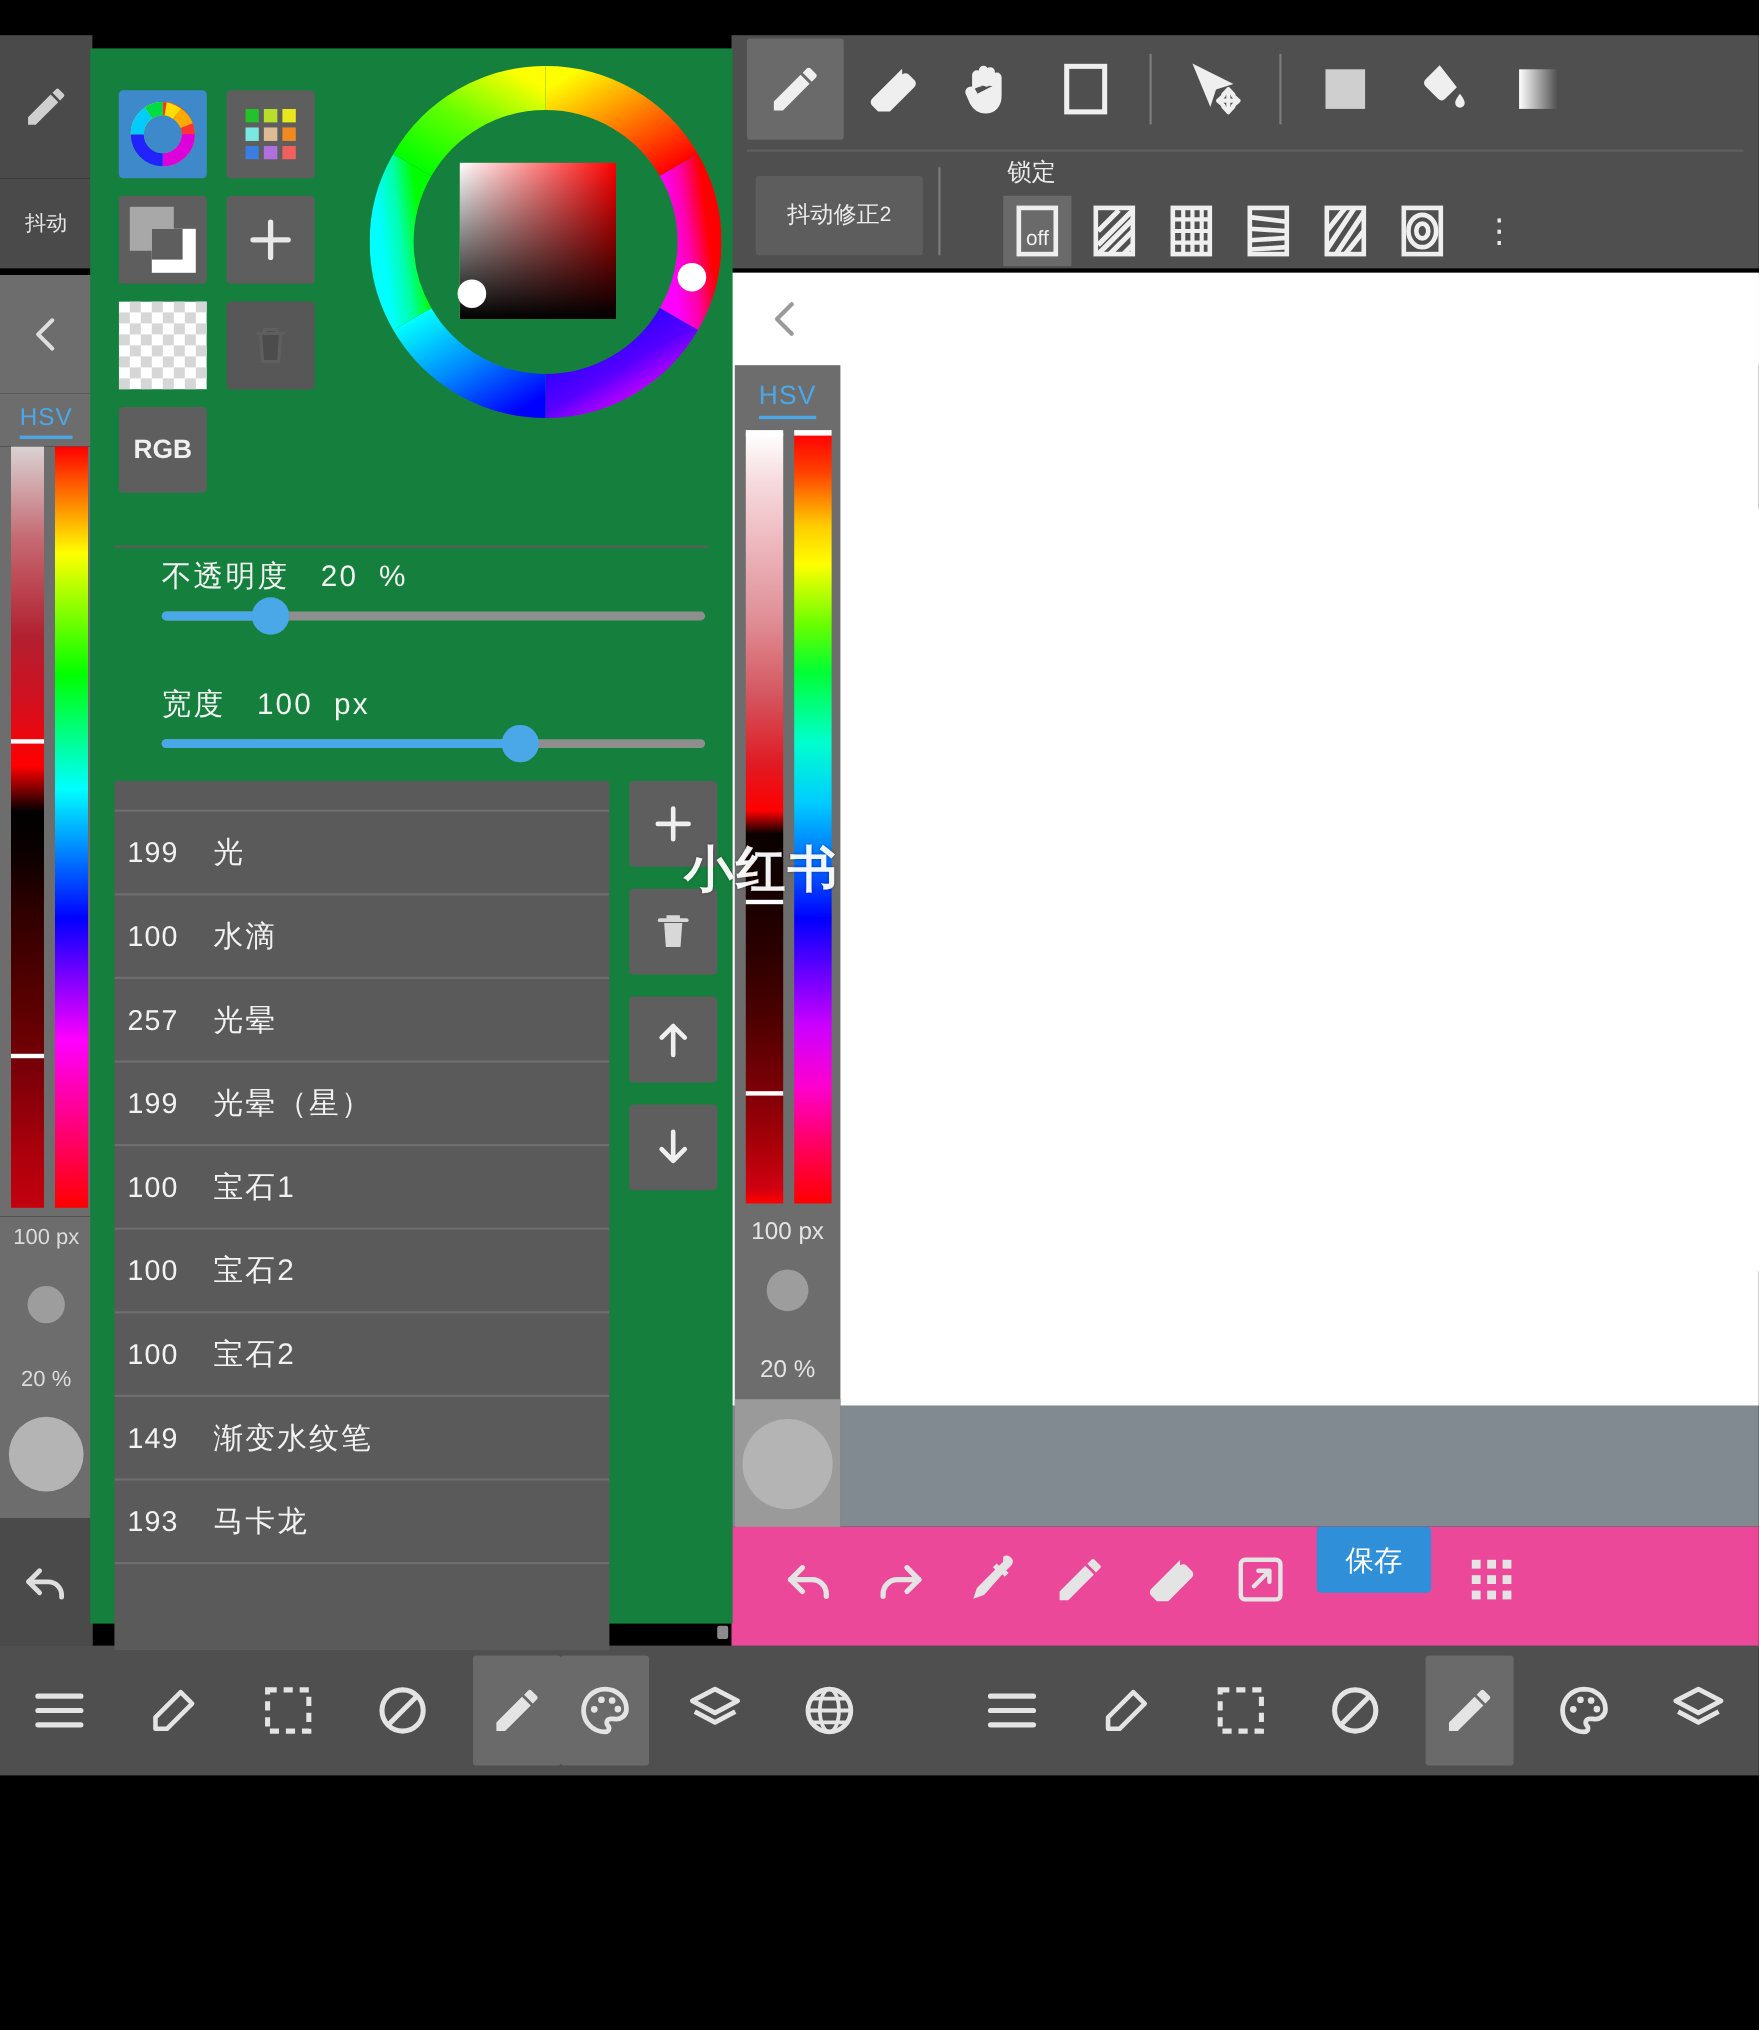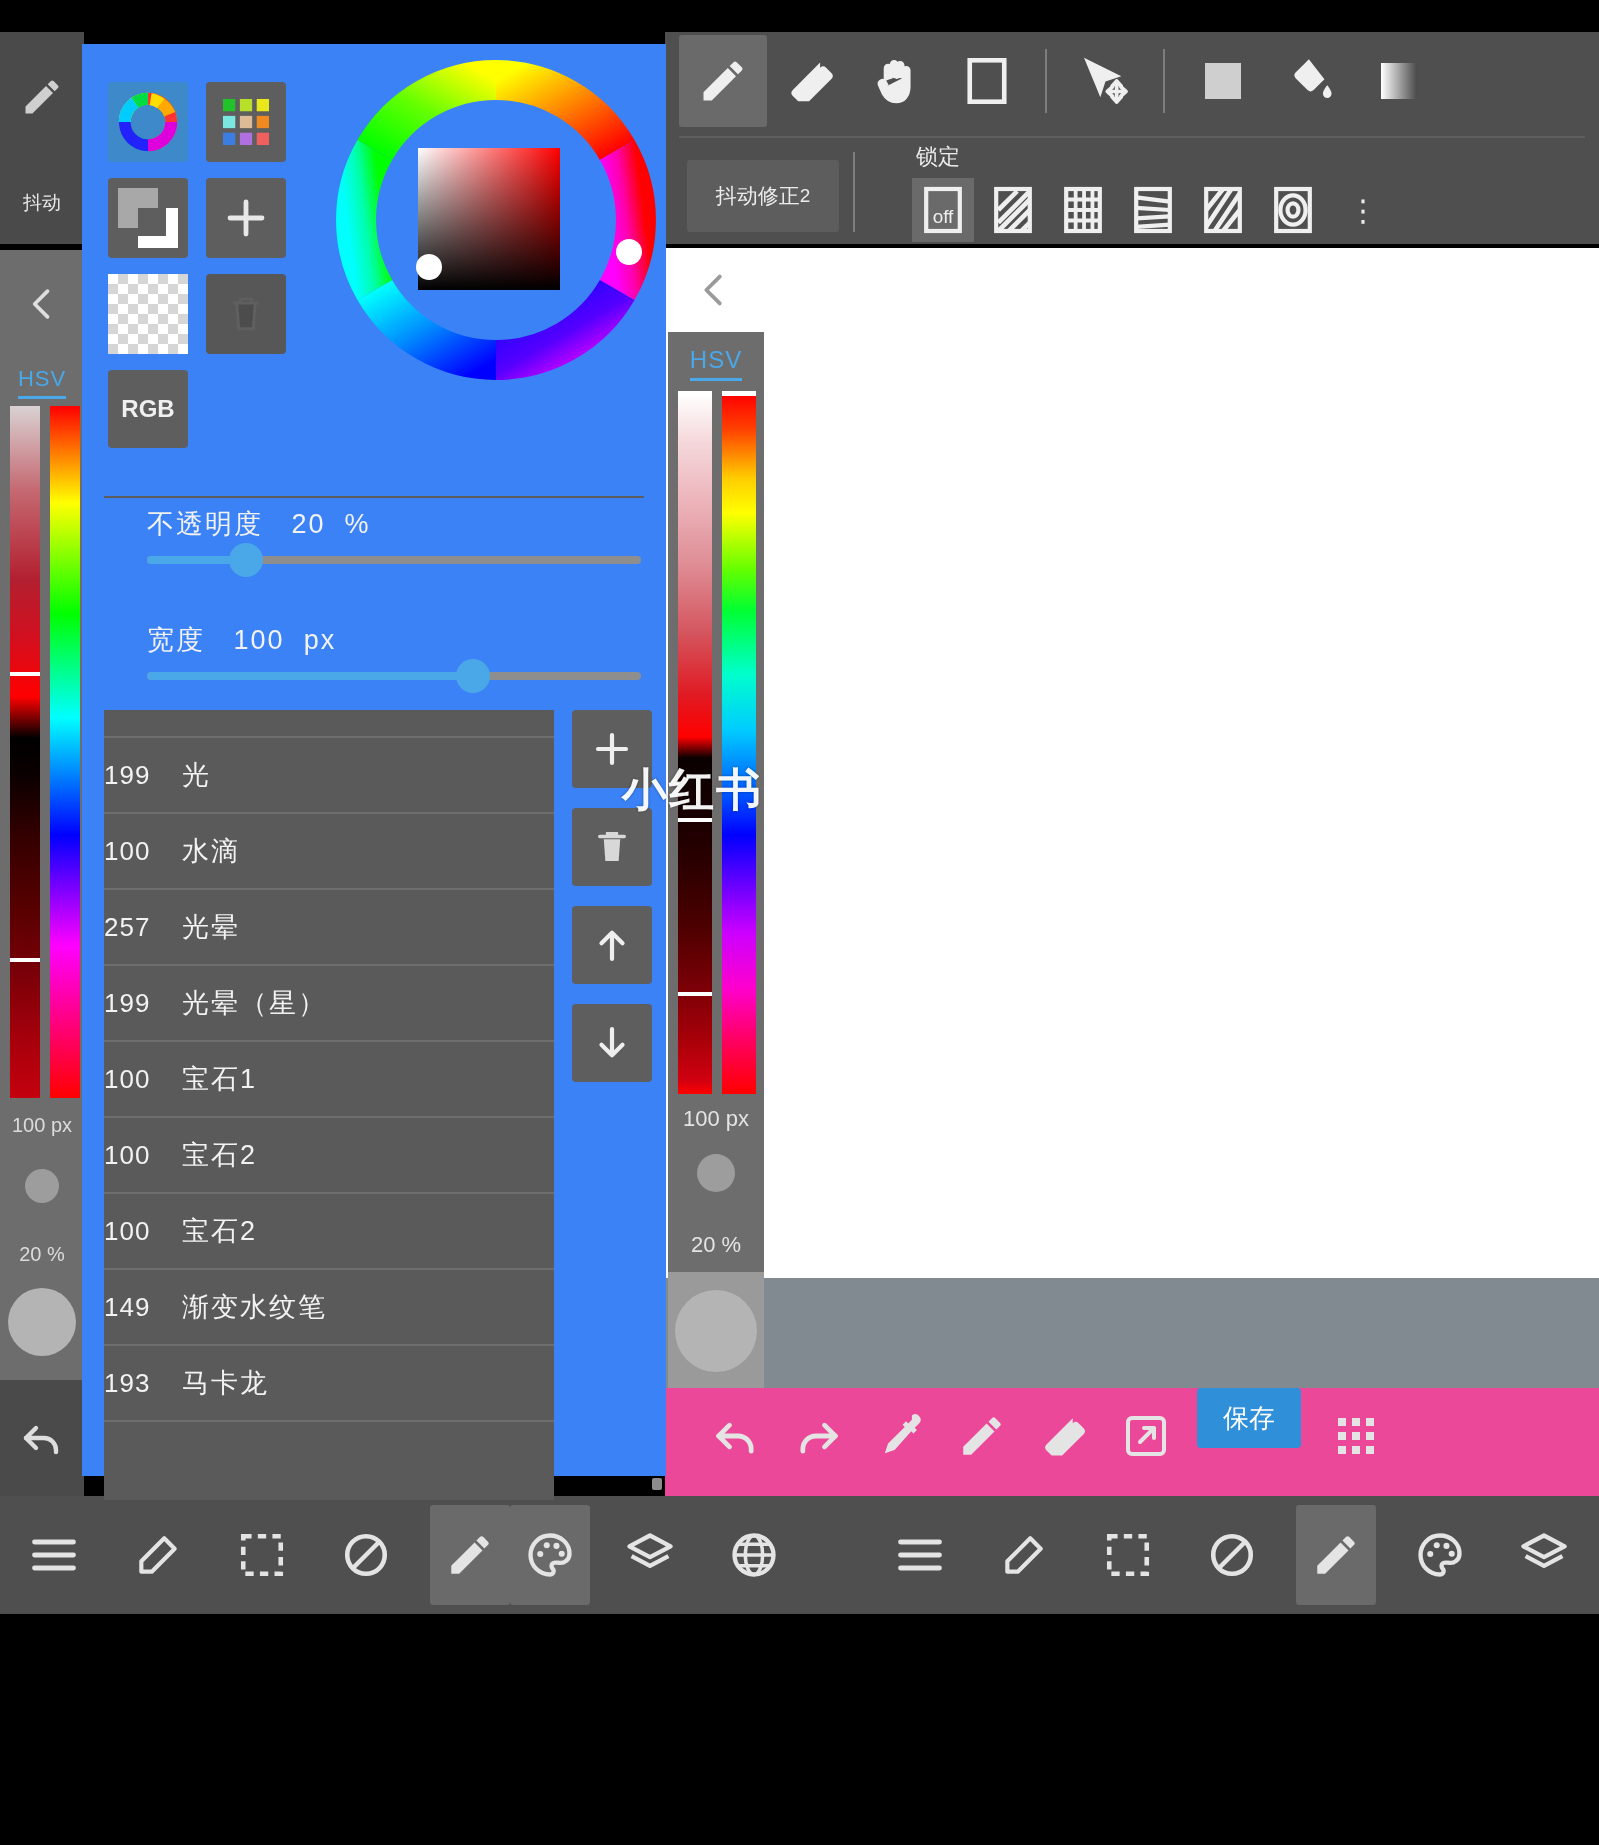--- a/index.html
+++ b/index.html
@@ -73,21 +73,21 @@
   .hsvbar.two { left:54px; }
   .hsv-ind { position:absolute; width:34px; height:5px; background:#fff; }
   .hsv-px { color:#e4e4e4; font-size:22px; text-align:center; padding-top:12px; }
   .hsv-circle { width:38px; height:38px; border-radius:50%; background:#9d9d9d; margin:22px auto 0; }
   .hsv-pct { color:#e4e4e4; font-size:22px; text-align:center; padding-top:40px; }
   .hsv-bigswatch{ position:absolute; left:668px; top:1272px; width:96px; height:118px; background:#9a9a9a;
                   display:flex; align-items:center; justify-content:center; }
   .hsv-bigswatch .c{ width:82px; height:82px; border-radius:50%; background:#b4b4b4; }
 
   
-  .panel { position:absolute; left:82px; top:44px; width:584px; height:1432px; background:#3b82f6; }
+  .panel { position:absolute; left:82px; top:44px; width:584px; height:1432px; background:#15803d; }
   .panel-top { position:relative; height:450px; }
   .sq { position:absolute; width:80px; height:80px; background:#5e5e5e; border-radius:4px; }
   .sq.active{ background:#3d89c9; }
   .sq.s1 { left:26px; top:38px; }
   .sq.s2 { left:124px; top:38px; }
   .sq.s3 { left:26px; top:134px; }
   .sq.s4 { left:124px; top:134px; }
   .sq.s5 { left:26px; top:230px; background:transparent; }
   .sq.s6 { left:124px; top:230px; background:#575757; }
   .rgbbtn { position:absolute; left:26px; top:326px; width:80px; height:78px; background:#5e5e5e;
@@ -101,21 +101,21 @@
   .sl-track { position:relative; margin-left:52px; width:494px; height:8px; background:#8e8e8e; border-radius:4px; }
   .sl-fill { position:absolute; left:0; top:0; height:8px; background:#4aa8e8; border-radius:4px; }
   .sl-thumb { position:absolute; top:-13px; width:34px; height:34px; border-radius:50%; background:#4aa8e8; }
   .sl-gap { height:36px; }
 
   
   .brushwrap { position:absolute; left:22px; top:666px; width:562px; height:790px; }
   .brushlist { position:absolute; left:0; top:0; width:450px; height:790px; background:#5a5a5a; overflow:hidden; }
   .bl-partial { height:28px; border-bottom:2px solid #6e6e6e; }
   .bl-item { height:76px; border-bottom:2px solid #6e6e6e; display:flex; align-items:center; color:#f2f2f2; }
-  .bl-num { width:78px; text-align:left; font-size:26px; letter-spacing:1px;}
+  .bl-num { width:78px; text-align:left; font-size:26px; letter-spacing:1px;margin-left:12px;}
   .bl-name{ font-size:27px; letter-spacing:2px; }
   .bl-scrollbar{ position:absolute; right:4px; bottom:10px; width:10px; height:12px; background:#8c8c8c; border-radius:2px;}
   .sidebtns{ position:absolute; left:468px; top:0; width:94px; }
   .sidebtn{ width:80px; height:78px; background:#5e5e5e; border-radius:4px; margin-bottom:20px;
             display:flex; align-items:center; justify-content:center; color:#efefef; }
   .watermark{ position:absolute; left:622px; top:760px; color:#fff; font-size:45px; font-weight:bold;
               letter-spacing:2px; opacity:.95; text-shadow:0 0 3px rgba(0,0,0,.4); }
 
   svg { display:block; }
 </style>

